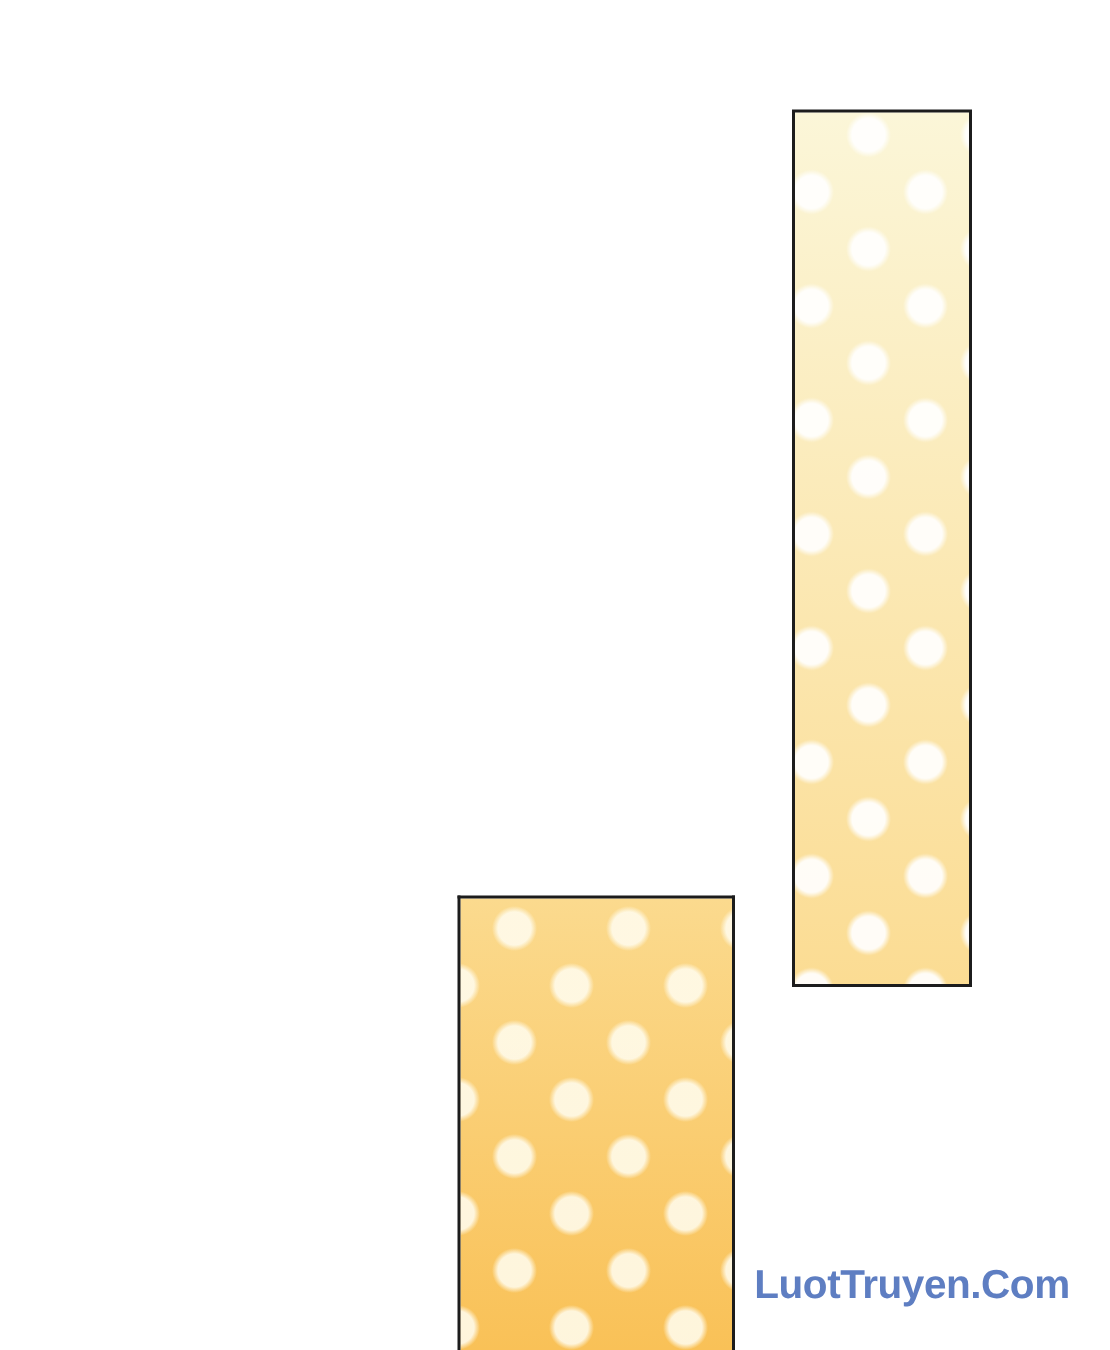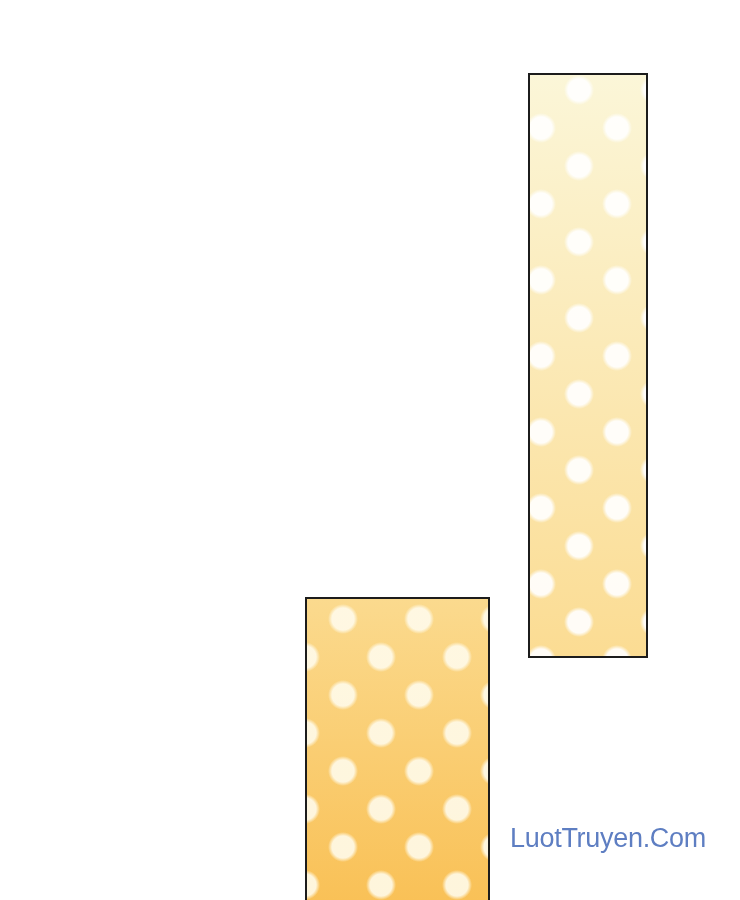--- a/index.html
+++ b/index.html
@@ -55,24 +55,24 @@
     font-size: 19px;
     font-weight: bold;
     letter-spacing: 0.2px;
     line-height: 24px;
     color: var(--c, #7b7b7b);
     white-space: nowrap;
   }
 
   .watermark-line2 {
     font-size: 27px;
-    font-weight: normal;
+    font-weight: bold;
     letter-spacing: -0.3px;
     line-height: 32px;
-    margin-top: 0;
+    margin-top: 18px;
     color: var(--c, #5e7ec2);
     white-space: nowrap;
   }
 </style>
 </head>
 <body>
 
 <div class="canvas">
 
   <div class="panel panel-tall" style="--border: #1c1c1c; --bg-top: #fbf6d8; --bg-bottom: #fbdc93; --dot: rgba(255,255,255,0.92);"></div>

